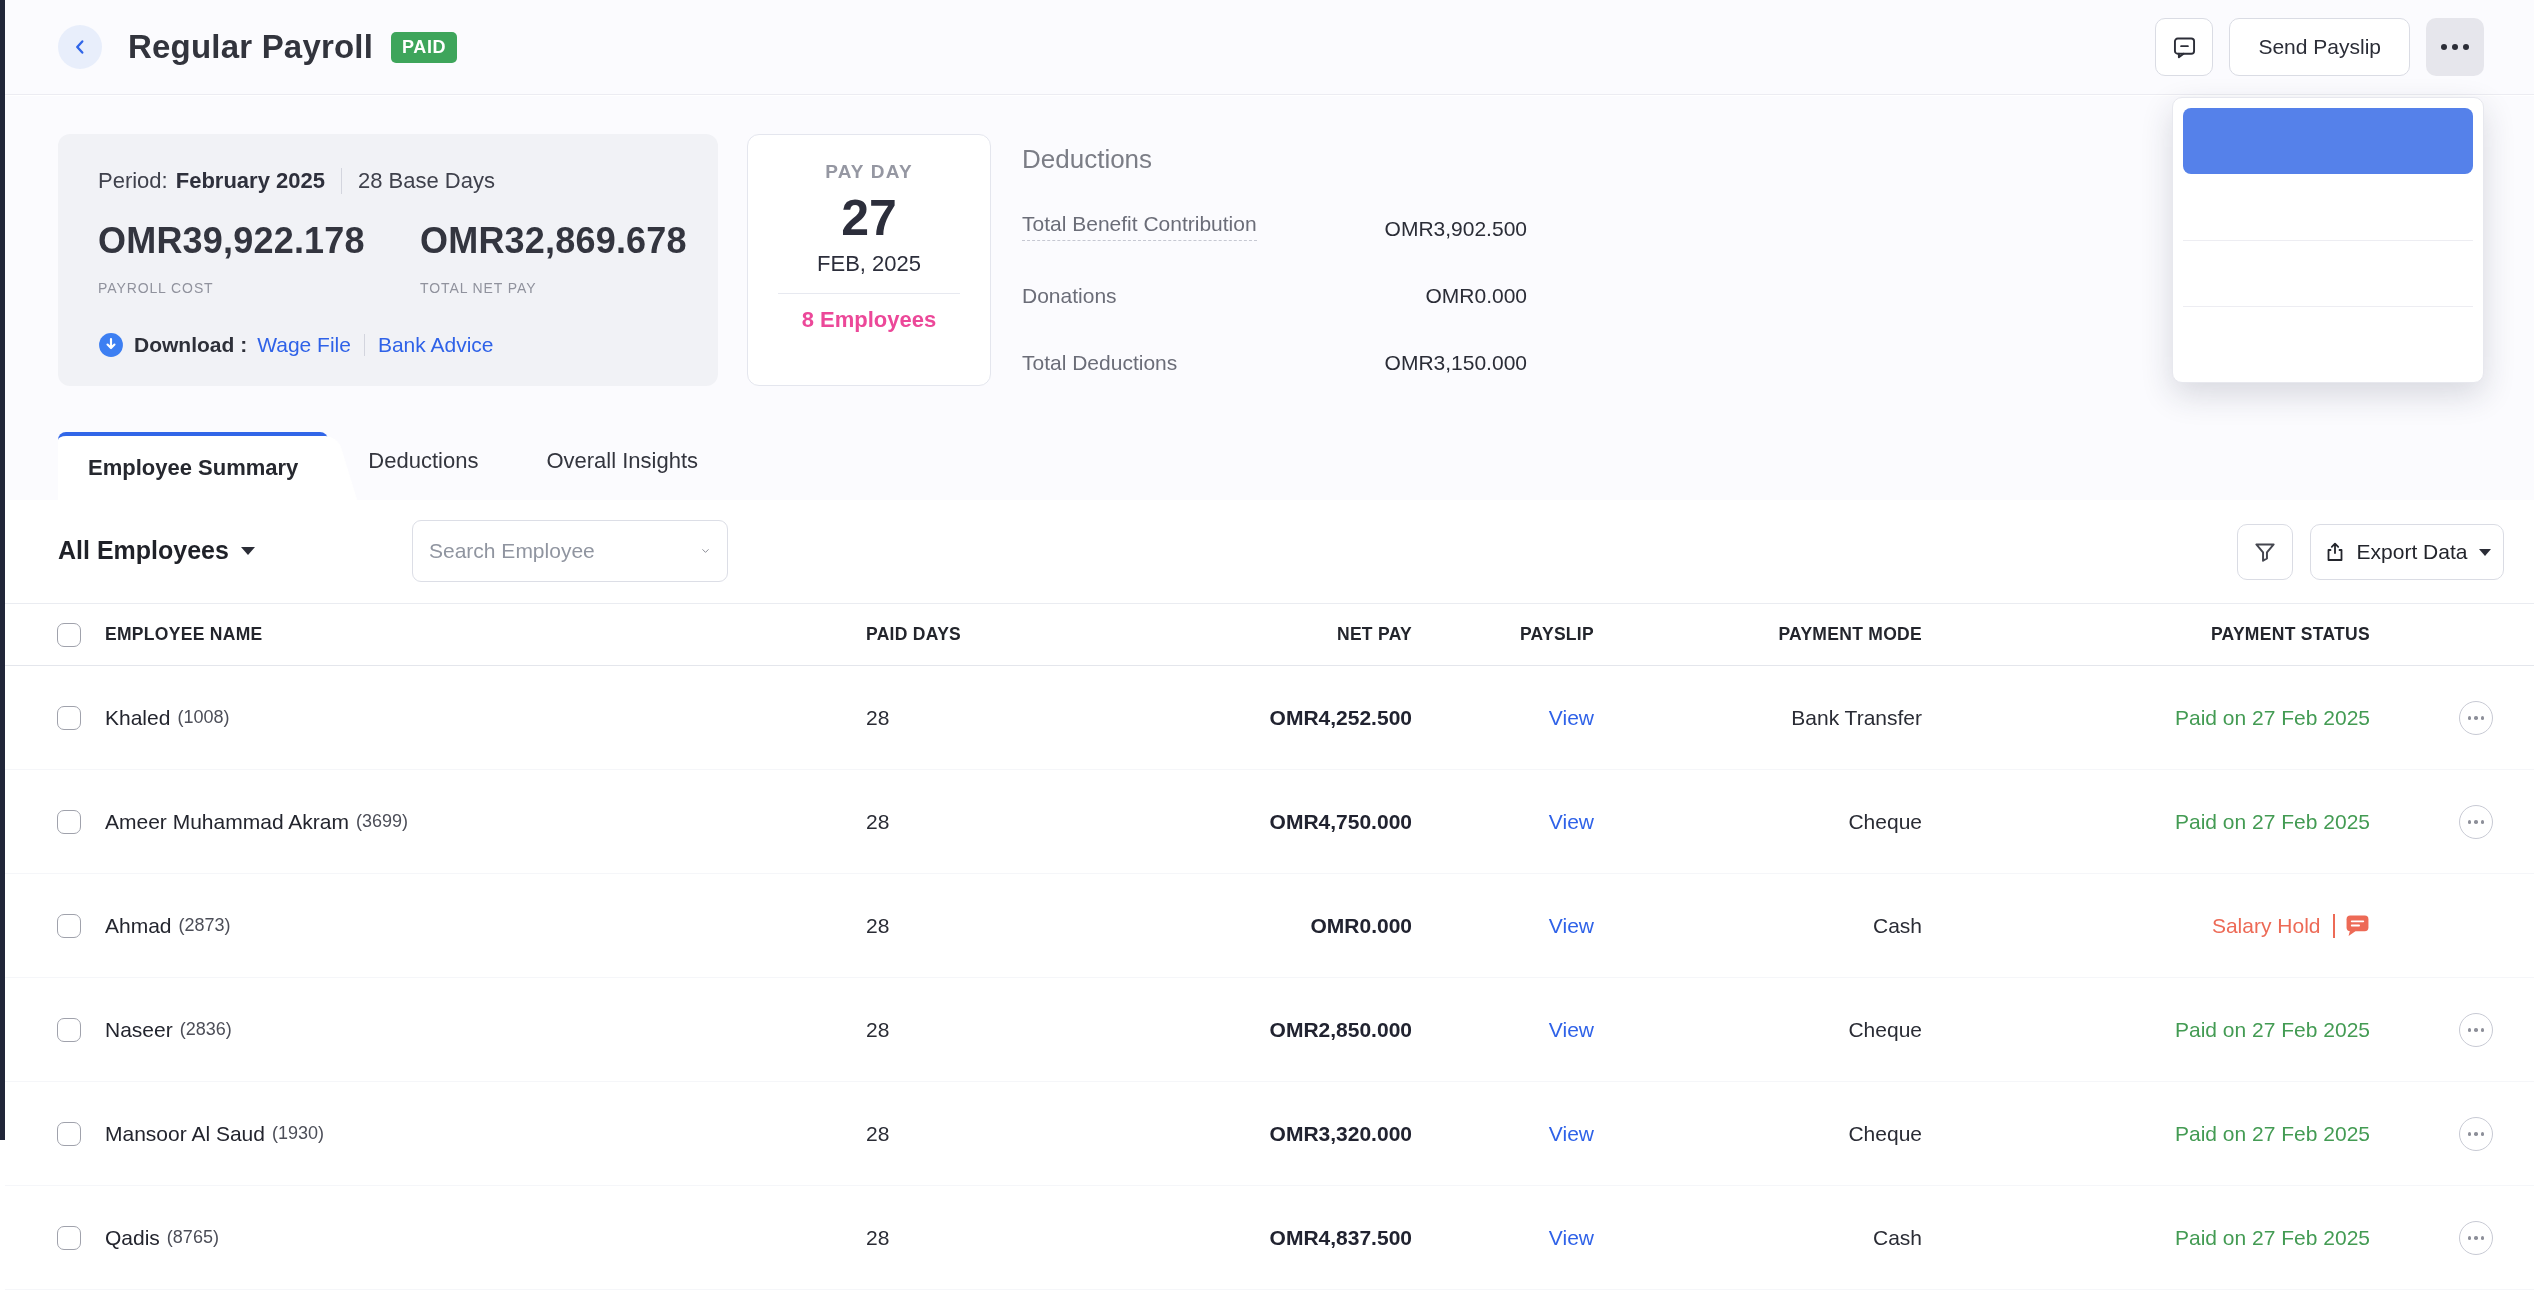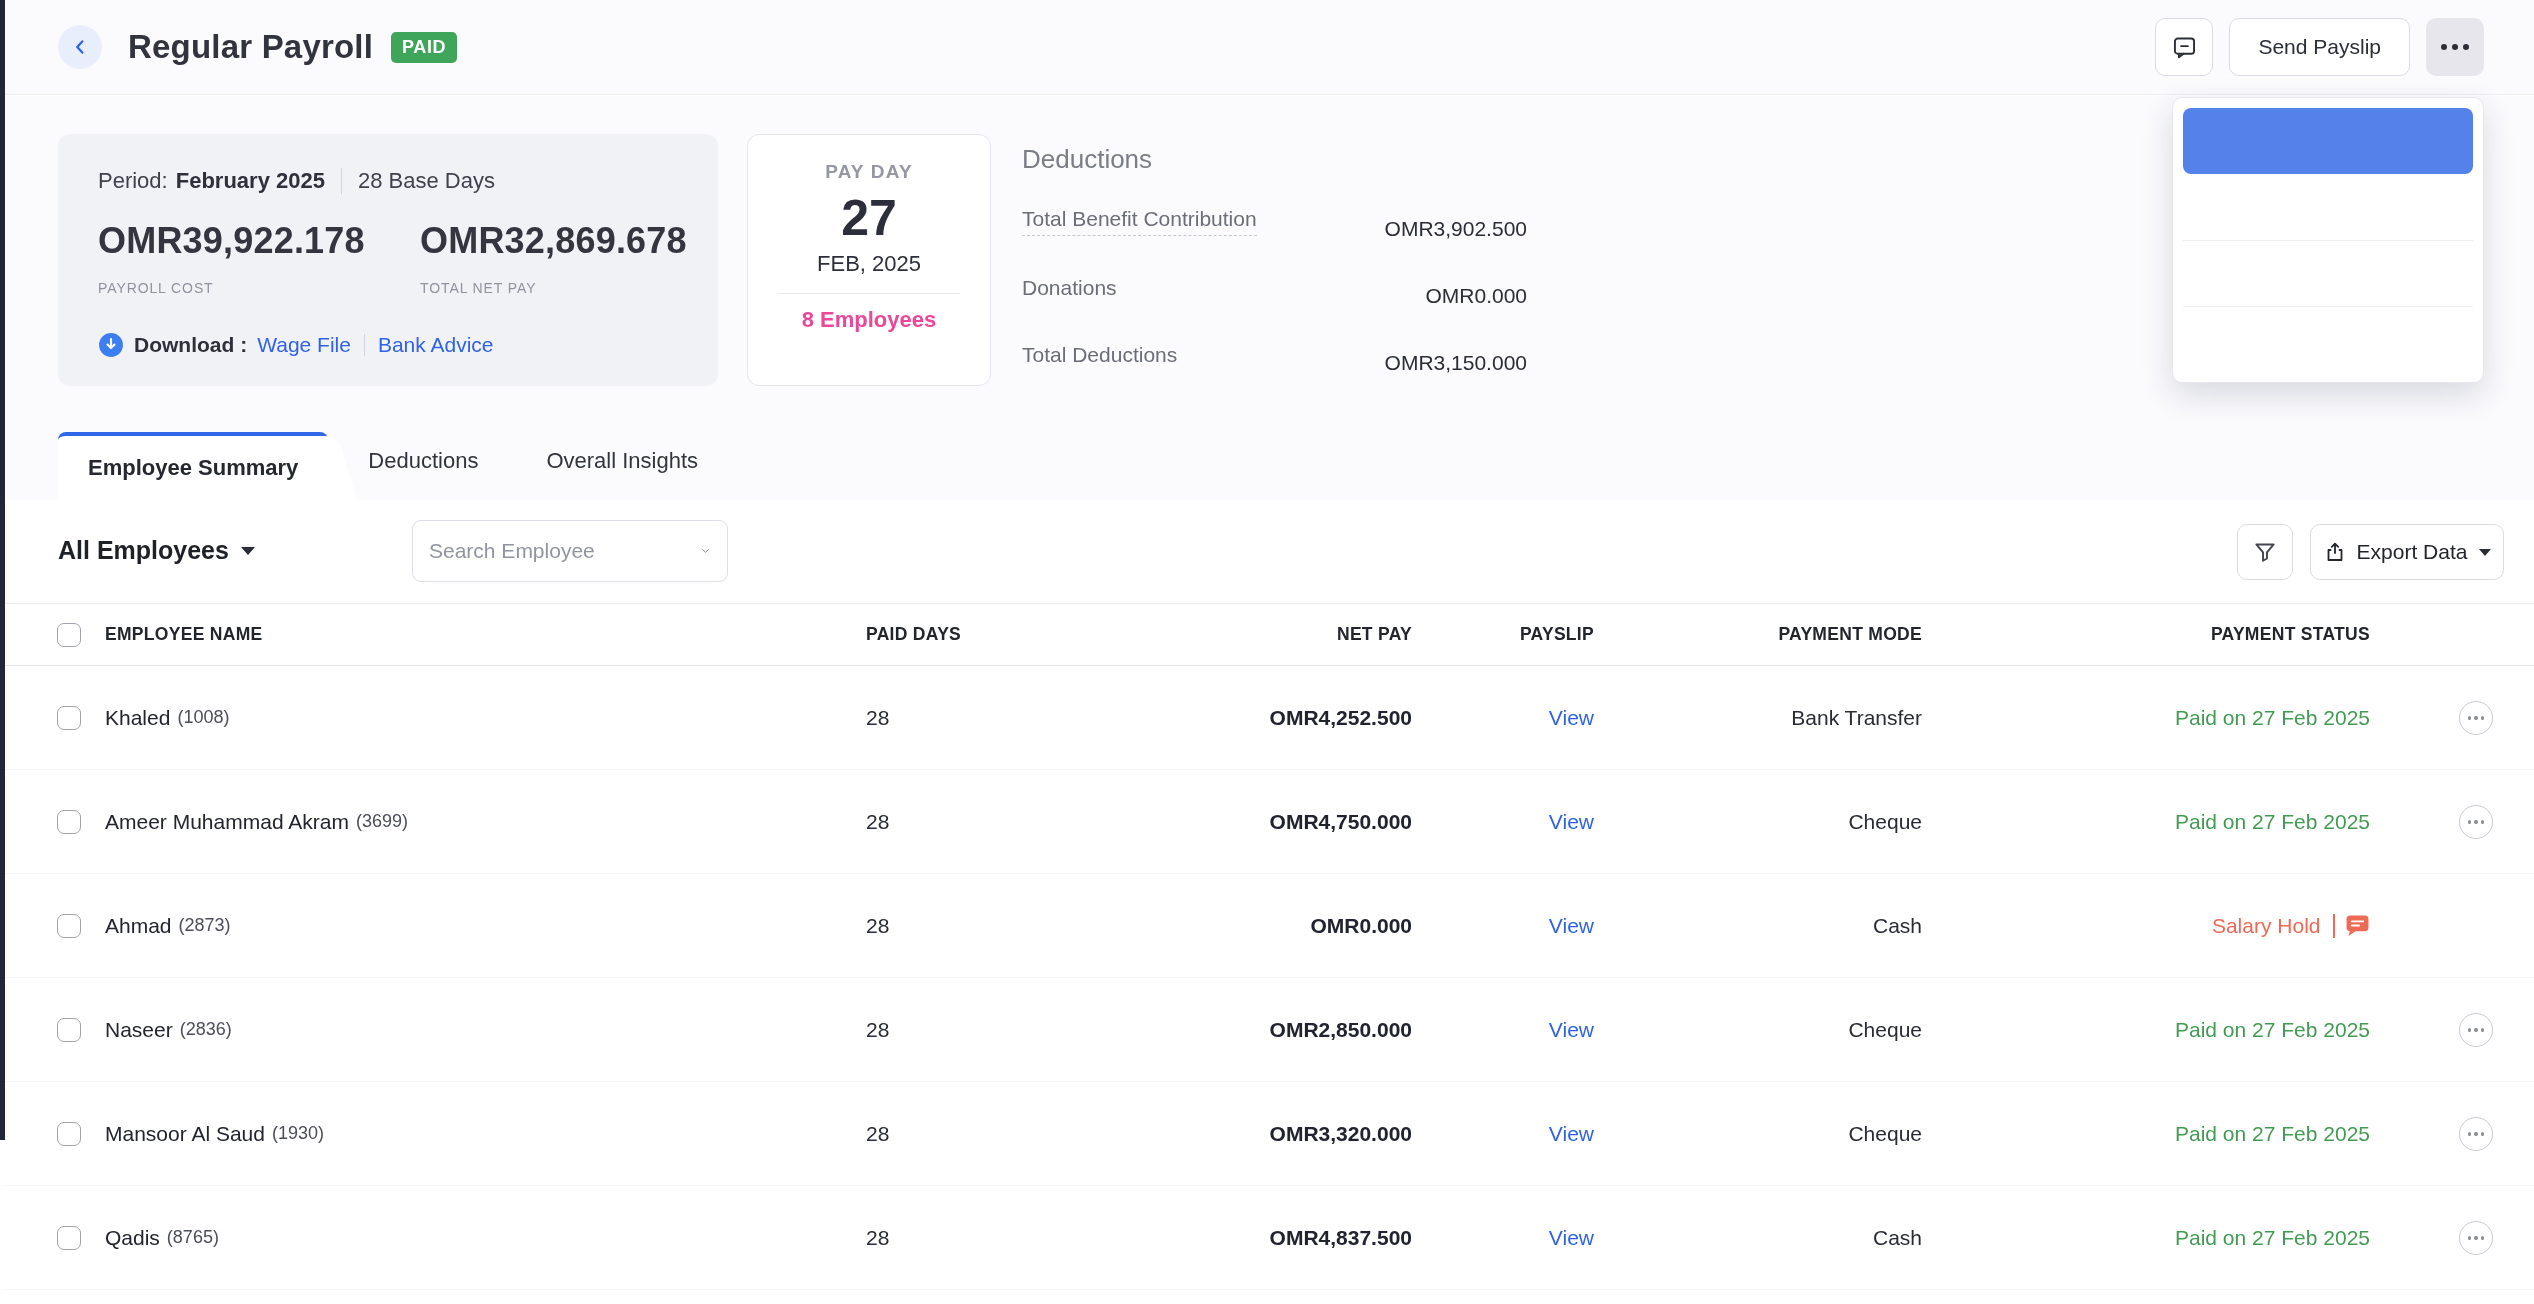--- a/index.html
+++ b/index.html
@@ -56,21 +56,21 @@
                  border:1px solid #e4e6ee; border-radius:12px; text-align:center; }
   .payday-label { margin-top:26px; font-size:19px; font-weight:700; color:#9597a2; letter-spacing:1.2px; }
   .payday-day { margin-top:6px; font-size:50px; font-weight:600; color:#2c2e3b; }
   .payday-my { margin-top:4px; font-size:22px; color:#2c2e3b; }
   .payday-div { width:182px; height:1px; background:#e7e9f0; margin:16px auto 0; }
   .payday-emp { margin-top:13px; font-size:22px; color:#ec4899; font-weight:600; }
 
   .deductions { position:absolute; left:1017px; top:48px; width:505px; }
   .ded-title { font-size:26px; color:#7b7d86; }
   .ded-rows { margin-top:26px; display:flex; flex-direction:column; gap:27px; }
-  .ded-row { display:flex; justify-content:space-between; align-items:center; }
+  .ded-row { display:flex; justify-content:space-between; align-items:flex-end; }
   .ded-label { font-size:21px; color:#6b6d78; }
   .ded-label.dashed { border-bottom:1px dashed #c6c8d2; padding-bottom:4px; cursor:help; }
   .ded-value { font-size:21px; color:#2b2d37; font-weight:500;margin-top:16px; }
 
   
   .tabs { position:absolute; left:53px; bottom:0; display:flex; align-items:flex-end; }
   .tab { position:relative; font-size:22px; color:#33353e; cursor:pointer; padding-bottom:26px; margin-right:68px; }
   .tab .slant { display:none; }
   .tab.active { background:#fff; border-top:4px solid var(--accent,#3166e8); border-radius:8px 8px 0 0;
                 height:68px; padding:0 30px; display:flex; align-items:center; margin-right:40px;

